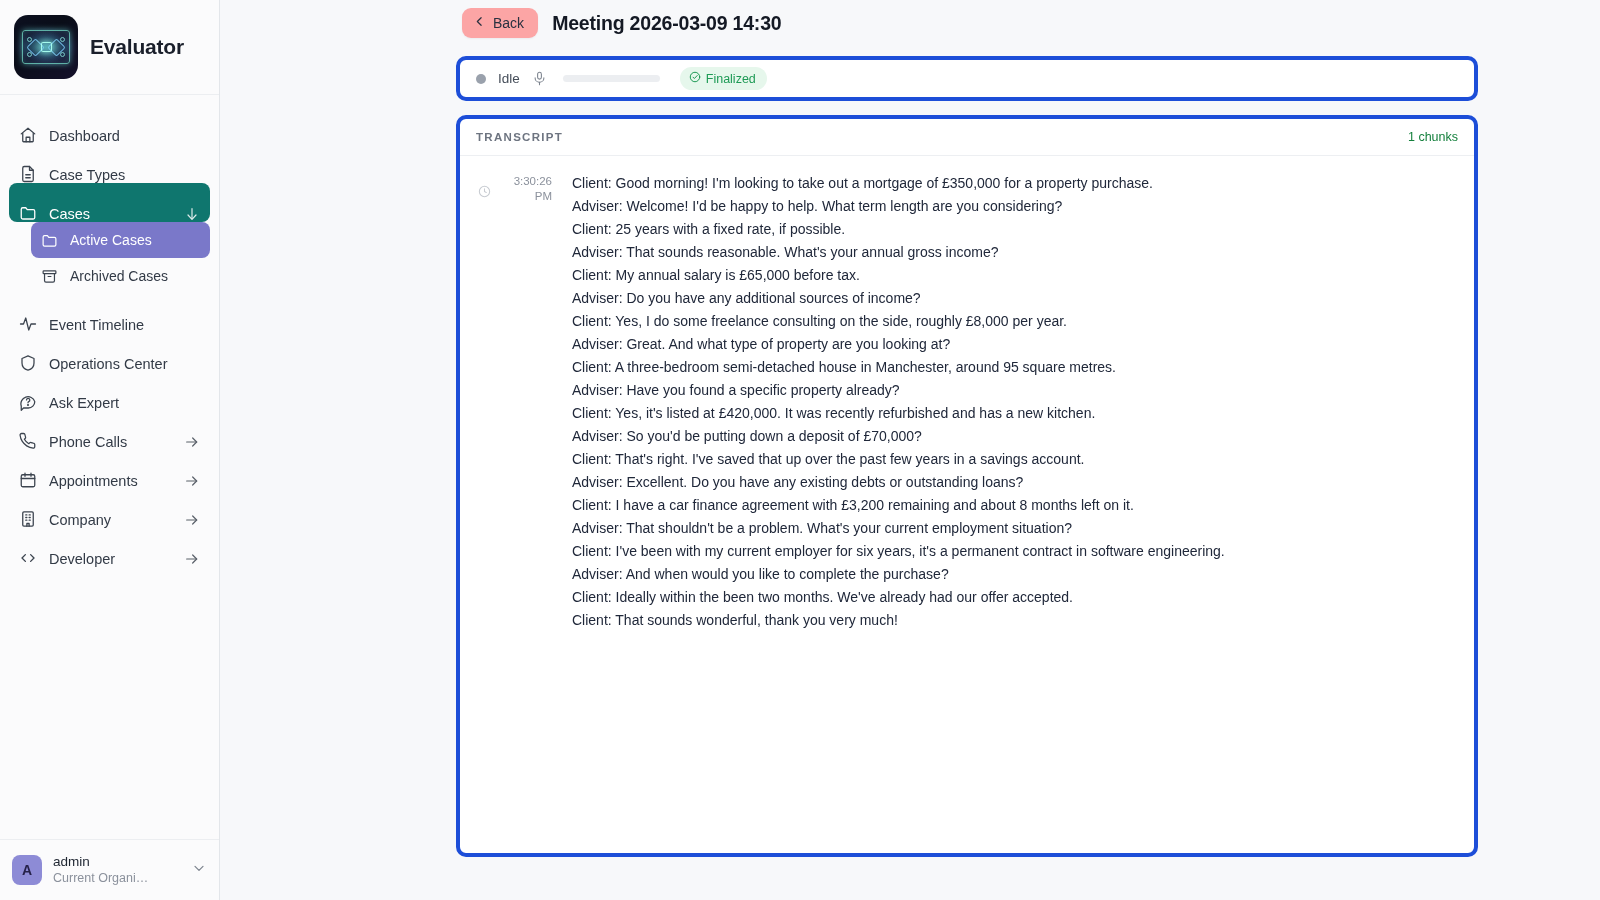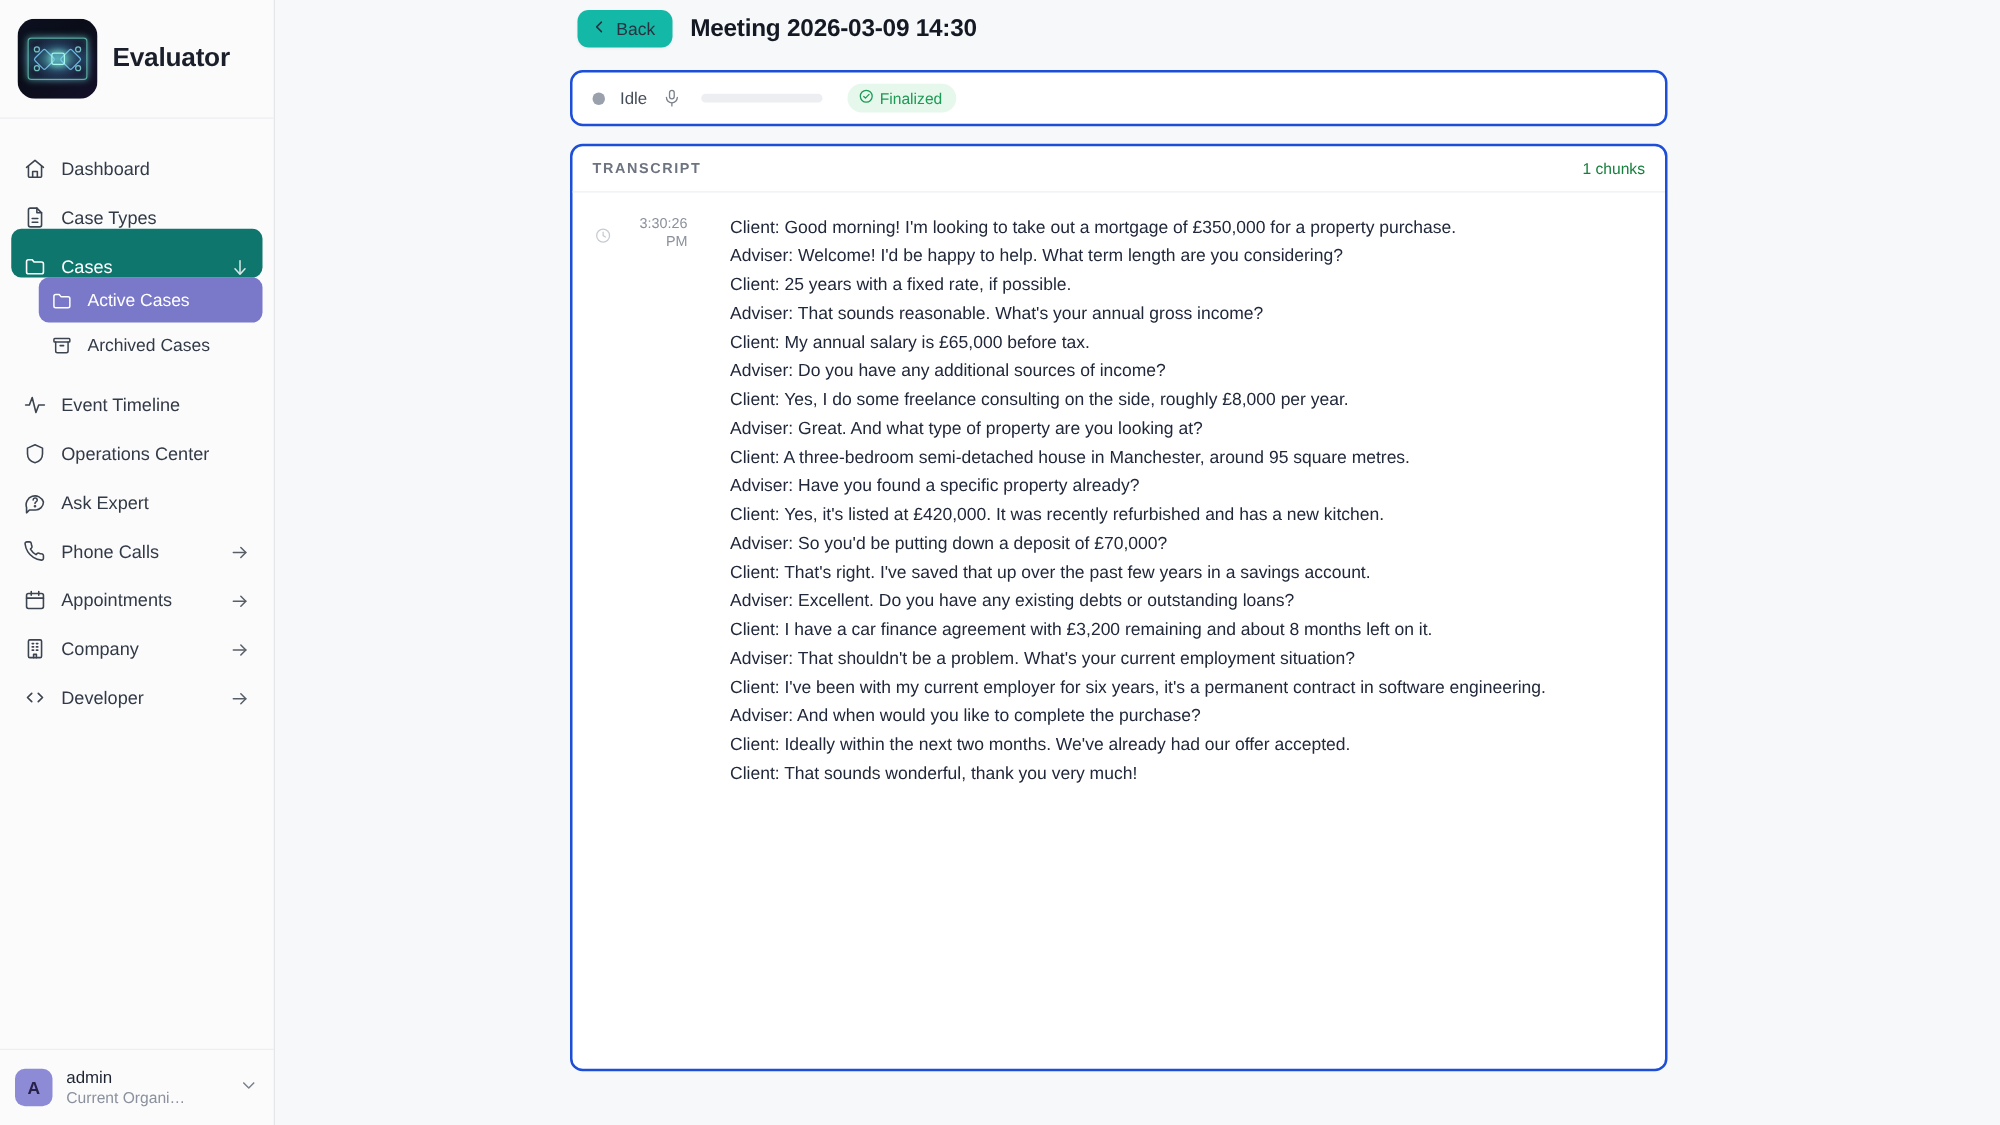--- a/index.html
+++ b/index.html
@@ -103,32 +103,32 @@
 
   
   .main { flex: 1 1 auto; height: 900px; position: relative; background: #f7f8fa; overflow: hidden; }
   .topbar {
     display: flex; align-items: center; gap: 14px;
     padding: 8px 0 8px 242px;
     height: 46px;
   }
   .back-btn {
     display: inline-flex; align-items: center; gap: 7px;
-    background: #14b8a6; border: 0; border-radius: 9px;
+    background: #fca5a5; border: 0; border-radius: 9px;
     padding: 7px 14px 7px 11px;
     font-size: 14px; color: #2a3140; cursor: pointer;
     box-shadow: 0 1px 2px rgba(16,24,40,0.05);
     font-family: "Liberation Sans", sans-serif;
   }
   .page-title { font-size: 19.5px; font-weight: bold; color: #141924; letter-spacing: -0.2px; }
 
   .content { padding: 10px 0 0 236px; }
   .panel {
-    width: 878px; background: #ffffff;
-    border: 2px solid #1d4ed8; border-radius: 10px;
+    width: 1022px; background: #ffffff;
+    border: 4px solid #1d4ed8; border-radius: 10px;
   }
   .status-panel {
     display: flex; align-items: center; gap: 12px;
     height: 45px; padding: 0 16px; margin-bottom: 14px;
   }
   .dot { width: 10px; height: 10px; border-radius: 50%; background: #9aa1ac; flex: 0 0 10px; }
   .status-label { font-size: 13.5px; color: #454d59; }
   .mic-ico { width: 15px; height: 15px; flex: 0 0 15px; }
   .level-bar { width: 97px; height: 7px; border-radius: 4px; background: #eceef1; flex: 0 0 97px; margin-left: 4px;}
   .badge-final {
@@ -141,21 +141,21 @@
   .transcript-head {
     display: flex; align-items: center; justify-content: space-between;
     padding: 11px 16px; border-bottom: 1px solid #edeff2;
     flex: 0 0 auto;
   }
   .transcript-title {
     font-size: 11.5px; letter-spacing: 1.3px; font-weight: bold;
     color: #6d7480; text-transform: uppercase;
   }
   .chunk-count { font-size: 12.5px; color: #15803d; }
-  .transcript-body { padding: 16px 18px 0 18px; display: flex; gap: 24px; flex: 1 1 auto; overflow: hidden; }
+  .transcript-body { padding: 16px 18px 0 18px; display: flex; gap: 10px; flex: 1 1 auto; overflow: hidden; }
   .ts-col { display: flex; align-items: flex-start; gap: 7px; flex: 0 0 auto; padding-top: 2px; }
   .clock-ico { width: 13px; height: 13px; flex: 0 0 13px; margin-top: 10px; opacity: .55; }
   .ts-text {
     width: 54px; text-align: right; font-size: 11.5px; color: #8b919c;
     line-height: 15px;
   }
   .lines { flex: 1 1 auto; padding-left: 10px; }
   .line {
     font-size: 14px; color: #20283a; line-height: 22.5px;
     margin-bottom: 0.5px;
@@ -398,21 +398,21 @@
             <div class="line">Client: A three-bedroom semi-detached house in Manchester, around 95 square metres.</div>
             <div class="line">Adviser: Have you found a specific property already?</div>
             <div class="line">Client: Yes, it's listed at £420,000. It was recently refurbished and has a new kitchen.</div>
             <div class="line">Adviser: So you'd be putting down a deposit of £70,000?</div>
             <div class="line">Client: That's right. I've saved that up over the past few years in a savings account.</div>
             <div class="line">Adviser: Excellent. Do you have any existing debts or outstanding loans?</div>
             <div class="line">Client: I have a car finance agreement with £3,200 remaining and about 8 months left on it.</div>
             <div class="line">Adviser: That shouldn't be a problem. What's your current employment situation?</div>
             <div class="line">Client: I've been with my current employer for six years, it's a permanent contract in software engineering.</div>
             <div class="line">Adviser: And when would you like to complete the purchase?</div>
-            <div class="line">Client: Ideally within the next two months. We've already had our offer accepted.</div>
+            <div class="line">Client: Ideally within the been two months. We've already had our offer accepted.</div>
             <div class="line">Client: That sounds wonderful, thank you very much!</div>
           </div>
         </div>
 
       </section>
 
     </div>
   </main>
 </div>
 

